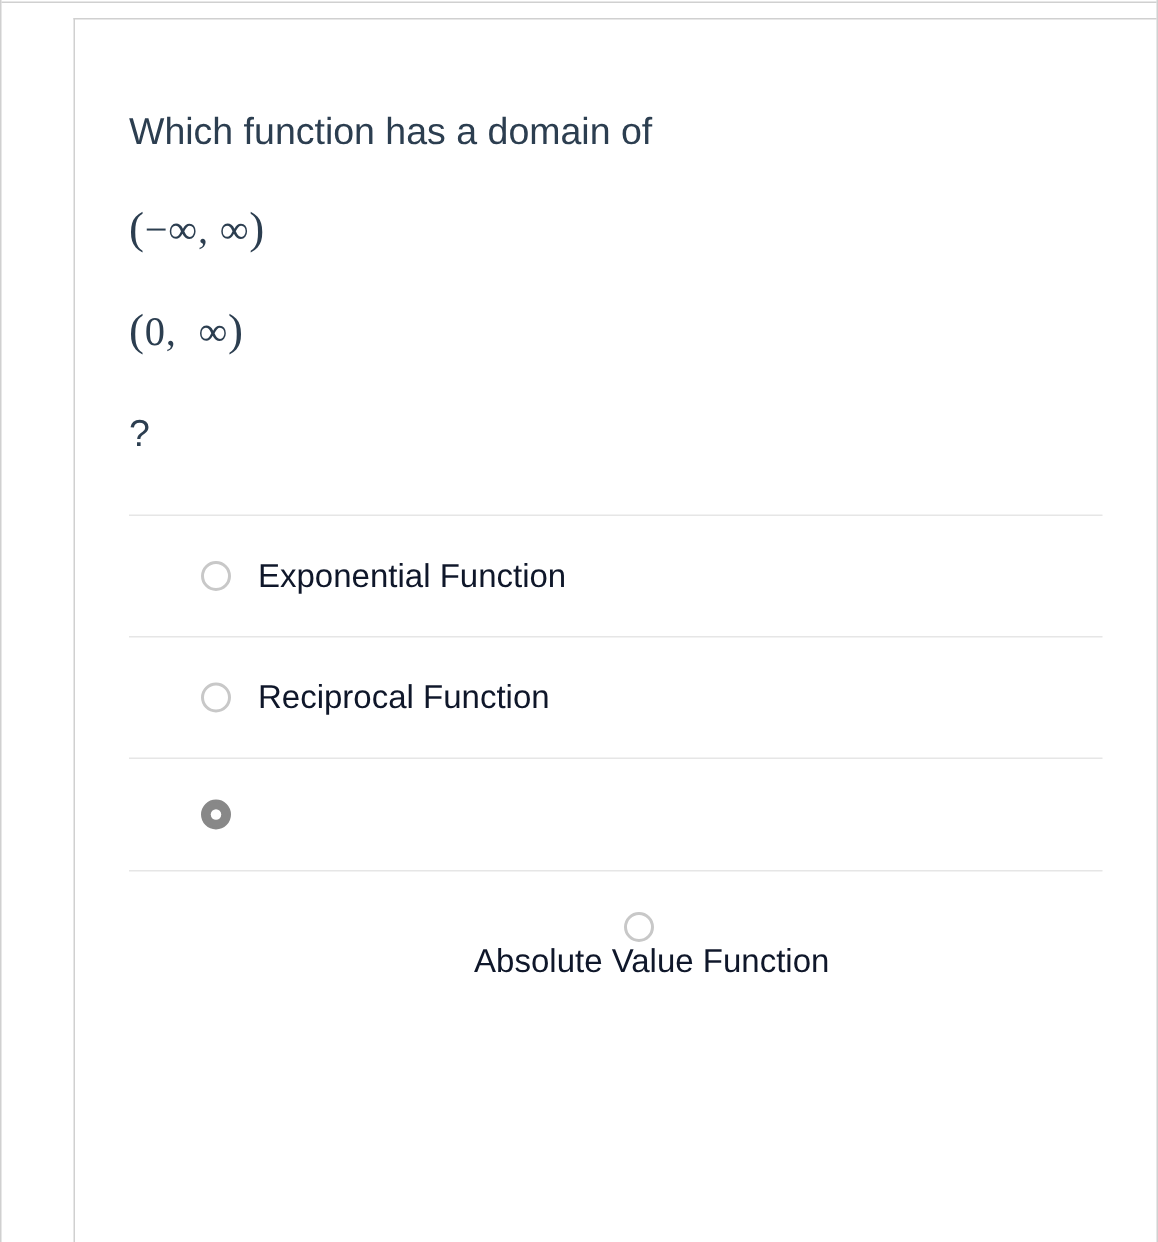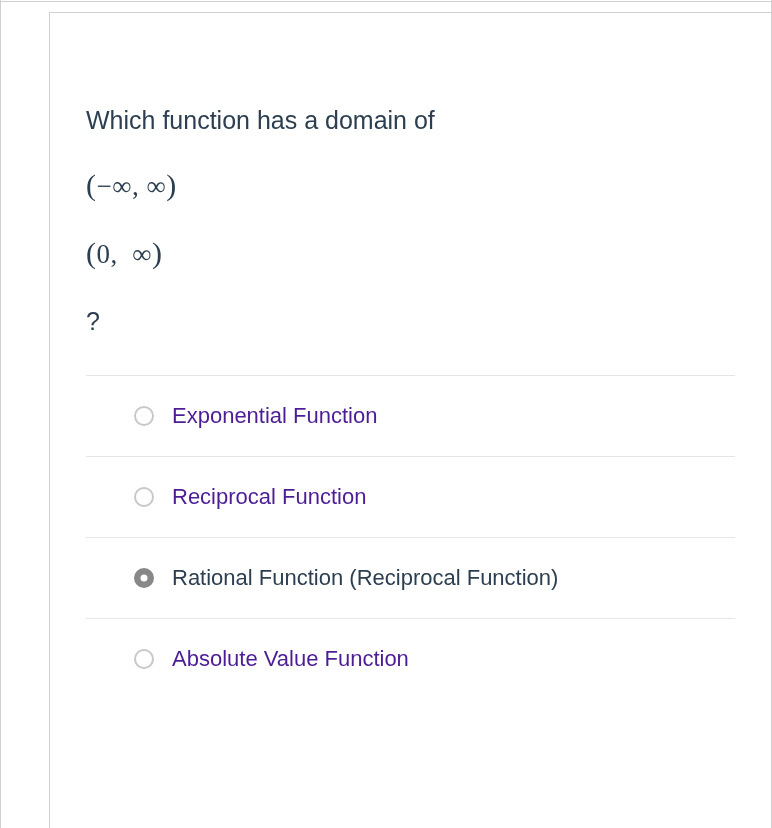--- a/index.html
+++ b/index.html
@@ -29,21 +29,21 @@
       background: #d0d0d0;
     }
     .inner-panel {
       position: absolute;
       left: 48px;
       right: 0;
       top: 12px;
       bottom: 0;
       border-left: 1px solid #d0d0d0;
       border-top: 1px solid #d0d0d0;
-      padding: 90px 36px 0 36px;
+      padding: 58px 36px 0 36px;
     }
     .question-text {
       color: #2c3e50;
       font-size: 25px;
       line-height: 1.4;
       margin-bottom: 30px;
     }
     .math-expr {
       font-family: "Times New Roman", Georgia, serif;
       font-size: 27px;
@@ -60,20 +60,21 @@
     }
     .answer-row {
       display: flex;
       align-items: center;
       padding: 27px 0 27px 48px;
       border-bottom: 1px solid #e6e6e6;
       cursor: pointer;
     }
     .answer-row:last-child {
       border-bottom: none;
+      flex-direction: column;
     }
     .radio {
       width: 20px;
       height: 20px;
       border: 2px solid #c8c8c8;
       border-radius: 50%;
       margin-right: 18px;
       flex-shrink: 0;
       position: relative;
       background: #fff;
@@ -88,21 +89,21 @@
       top: 50%;
       left: 50%;
       width: 7px;
       height: 7px;
       background: #fff;
       border-radius: 50%;
       transform: translate(-50%, -50%);
     }
     .answer-label {
       font-size: 22px;
-      color: #4c1d95;
+      color: #0f172a;
     }
     .answer-row.selected-row .answer-label {
       color: #2c3e50;
     }
   </style>
 </head>
 <body>
 
 <div class="outer-border">
   <div class="top-line"></div>
@@ -120,21 +121,20 @@
         <span class="answer-label">Exponential Function</span>
       </div>
 
       <div class="answer-row">
         <span class="radio"></span>
         <span class="answer-label">Reciprocal Function</span>
       </div>
 
       <div class="answer-row selected-row">
         <span class="radio selected"></span>
-        <span class="answer-label">Rational Function (Reciprocal Function)</span>
       </div>
 
       <div class="answer-row">
         <span class="radio"></span>
         <span class="answer-label">Absolute Value Function</span>
       </div>
 
     </div>
   </div>
 </div>

